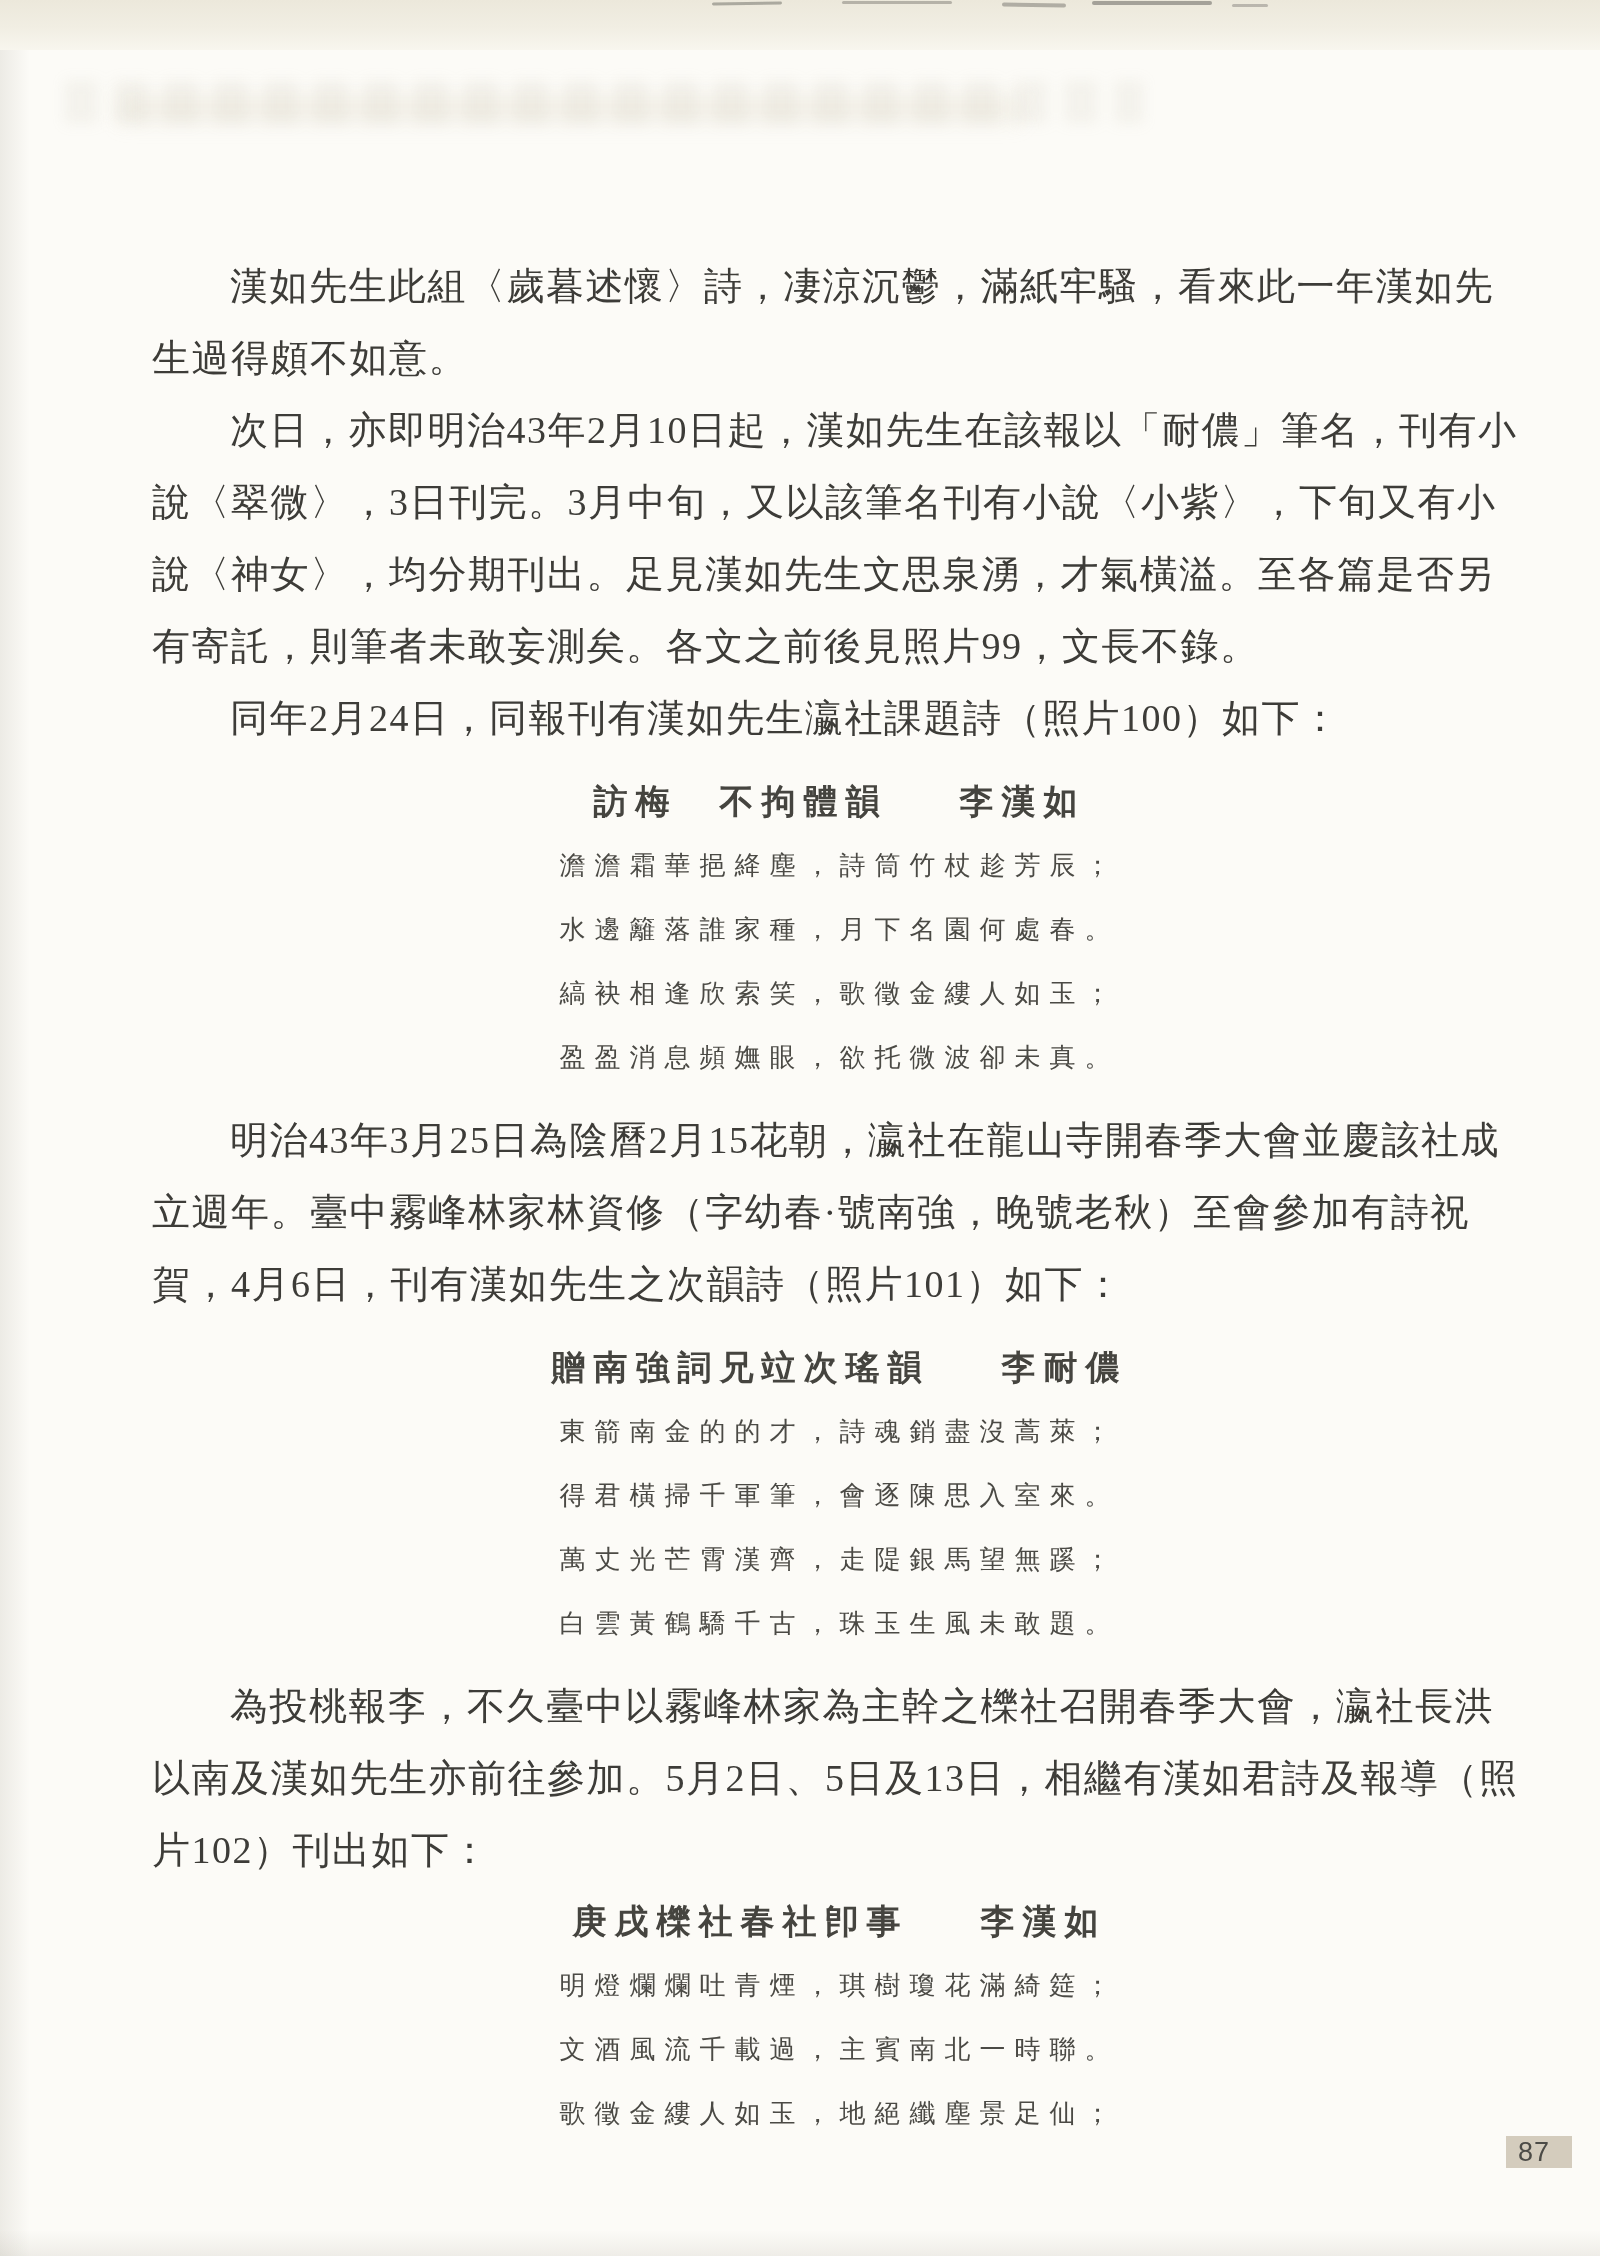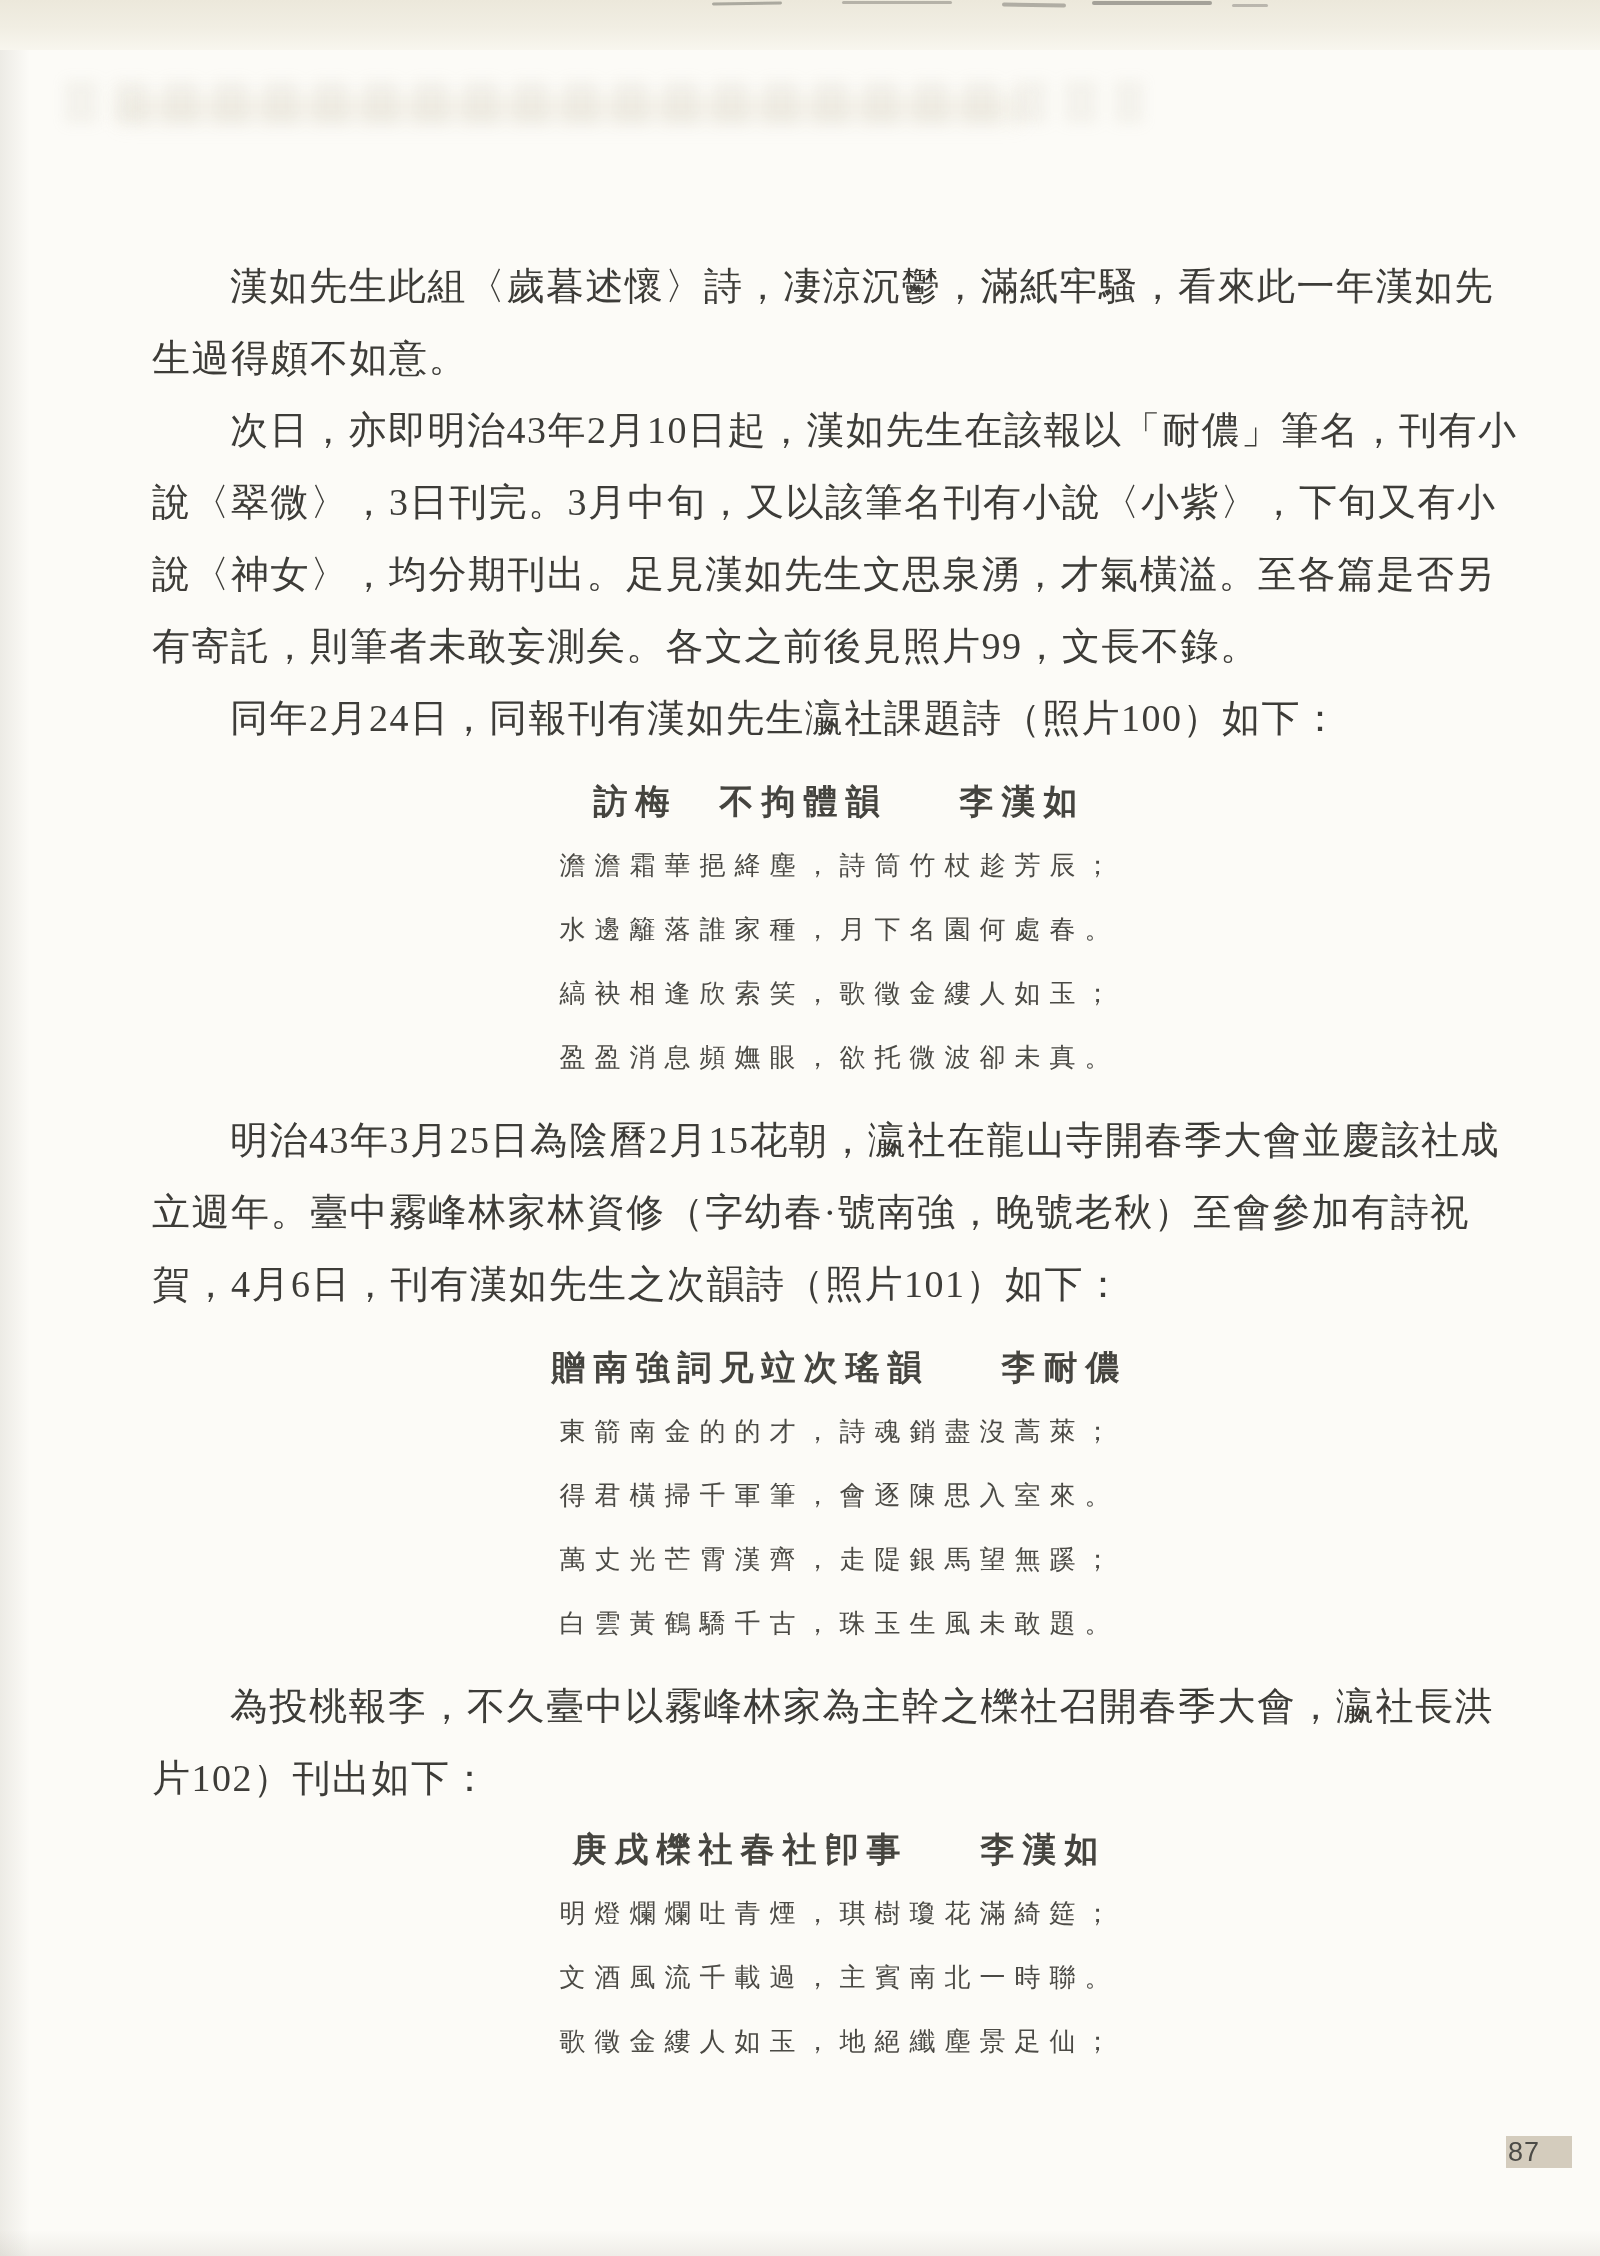--- a/index.html
+++ b/index.html
@@ -69,21 +69,21 @@
   .pl{ 
     margin:0;height:64px;line-height:64px;
     font-size:26px;letter-spacing:9px;font-weight:400;
     white-space:nowrap;color:#4b4a45;
   }
   .page-number{
     position:absolute;right:28px;bottom:88px;
     width:66px;height:32px;
     background:#d4ccbd;
     display:flex;align-items:center;
-    padding-left:2px;box-sizing:border-box;
+    padding-left:12px;box-sizing:border-box;
     font-family:"Liberation Sans","DejaVu Sans",sans-serif;
     font-size:27px;color:#4c4b47;letter-spacing:1px;
   }
 </style>
 </head>
 <body>
 
 <div class="page">
 
   <div class="top-band">
@@ -128,20 +128,21 @@
         <span>贈南強詞兄竝次瑤韻</span>
         <span>李耐儂</span>
       </div>
       <p class="pl">東箭南金的的才，詩魂銷盡沒蒿萊；</p>
       <p class="pl">得君橫掃千軍筆，會逐陳思入室來。</p>
       <p class="pl">萬丈光芒霄漢齊，走隄銀馬望無蹊；</p>
       <p class="pl">白雲黃鶴驕千古，珠玉生風未敢題。</p>
     </section>
 
     <p class="bl indent">為投桃報李，不久臺中以霧峰林家為主幹之櫟社召開春季大會，瀛社長洪</p>
+    <p class="bl">以南及漢如先生亦前往參加。5月2日、5日及13日，相繼有漢如君詩及報導（照</p>
     <p class="bl">片102）刊出如下：</p>
 
     <section class="poem" style="margin-top:4px;">
       <div class="poem-title-row">
         <span>庚戌櫟社春社卽事</span>
         <span>李漢如</span>
       </div>
       <p class="pl">明燈爛爛吐青煙，琪樹瓊花滿綺筵；</p>
       <p class="pl">文酒風流千載過，主賓南北一時聯。</p>
       <p class="pl">歌徵金縷人如玉，地絕纖塵景足仙；</p>

